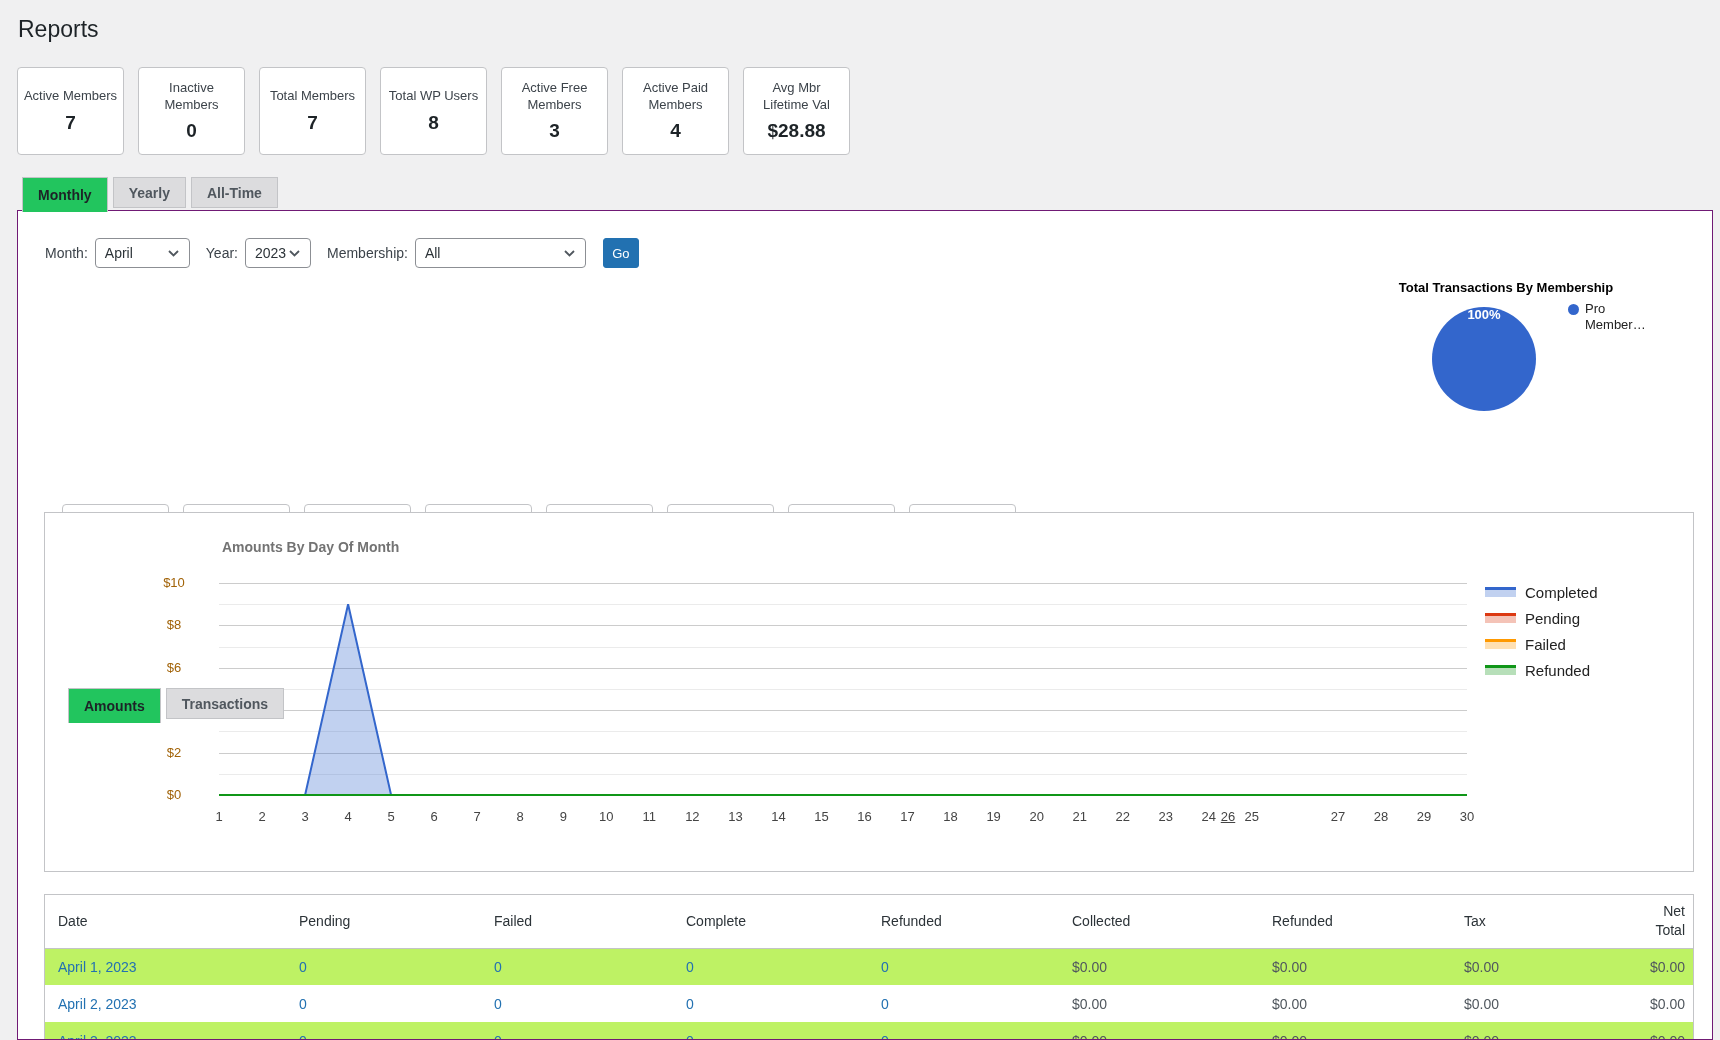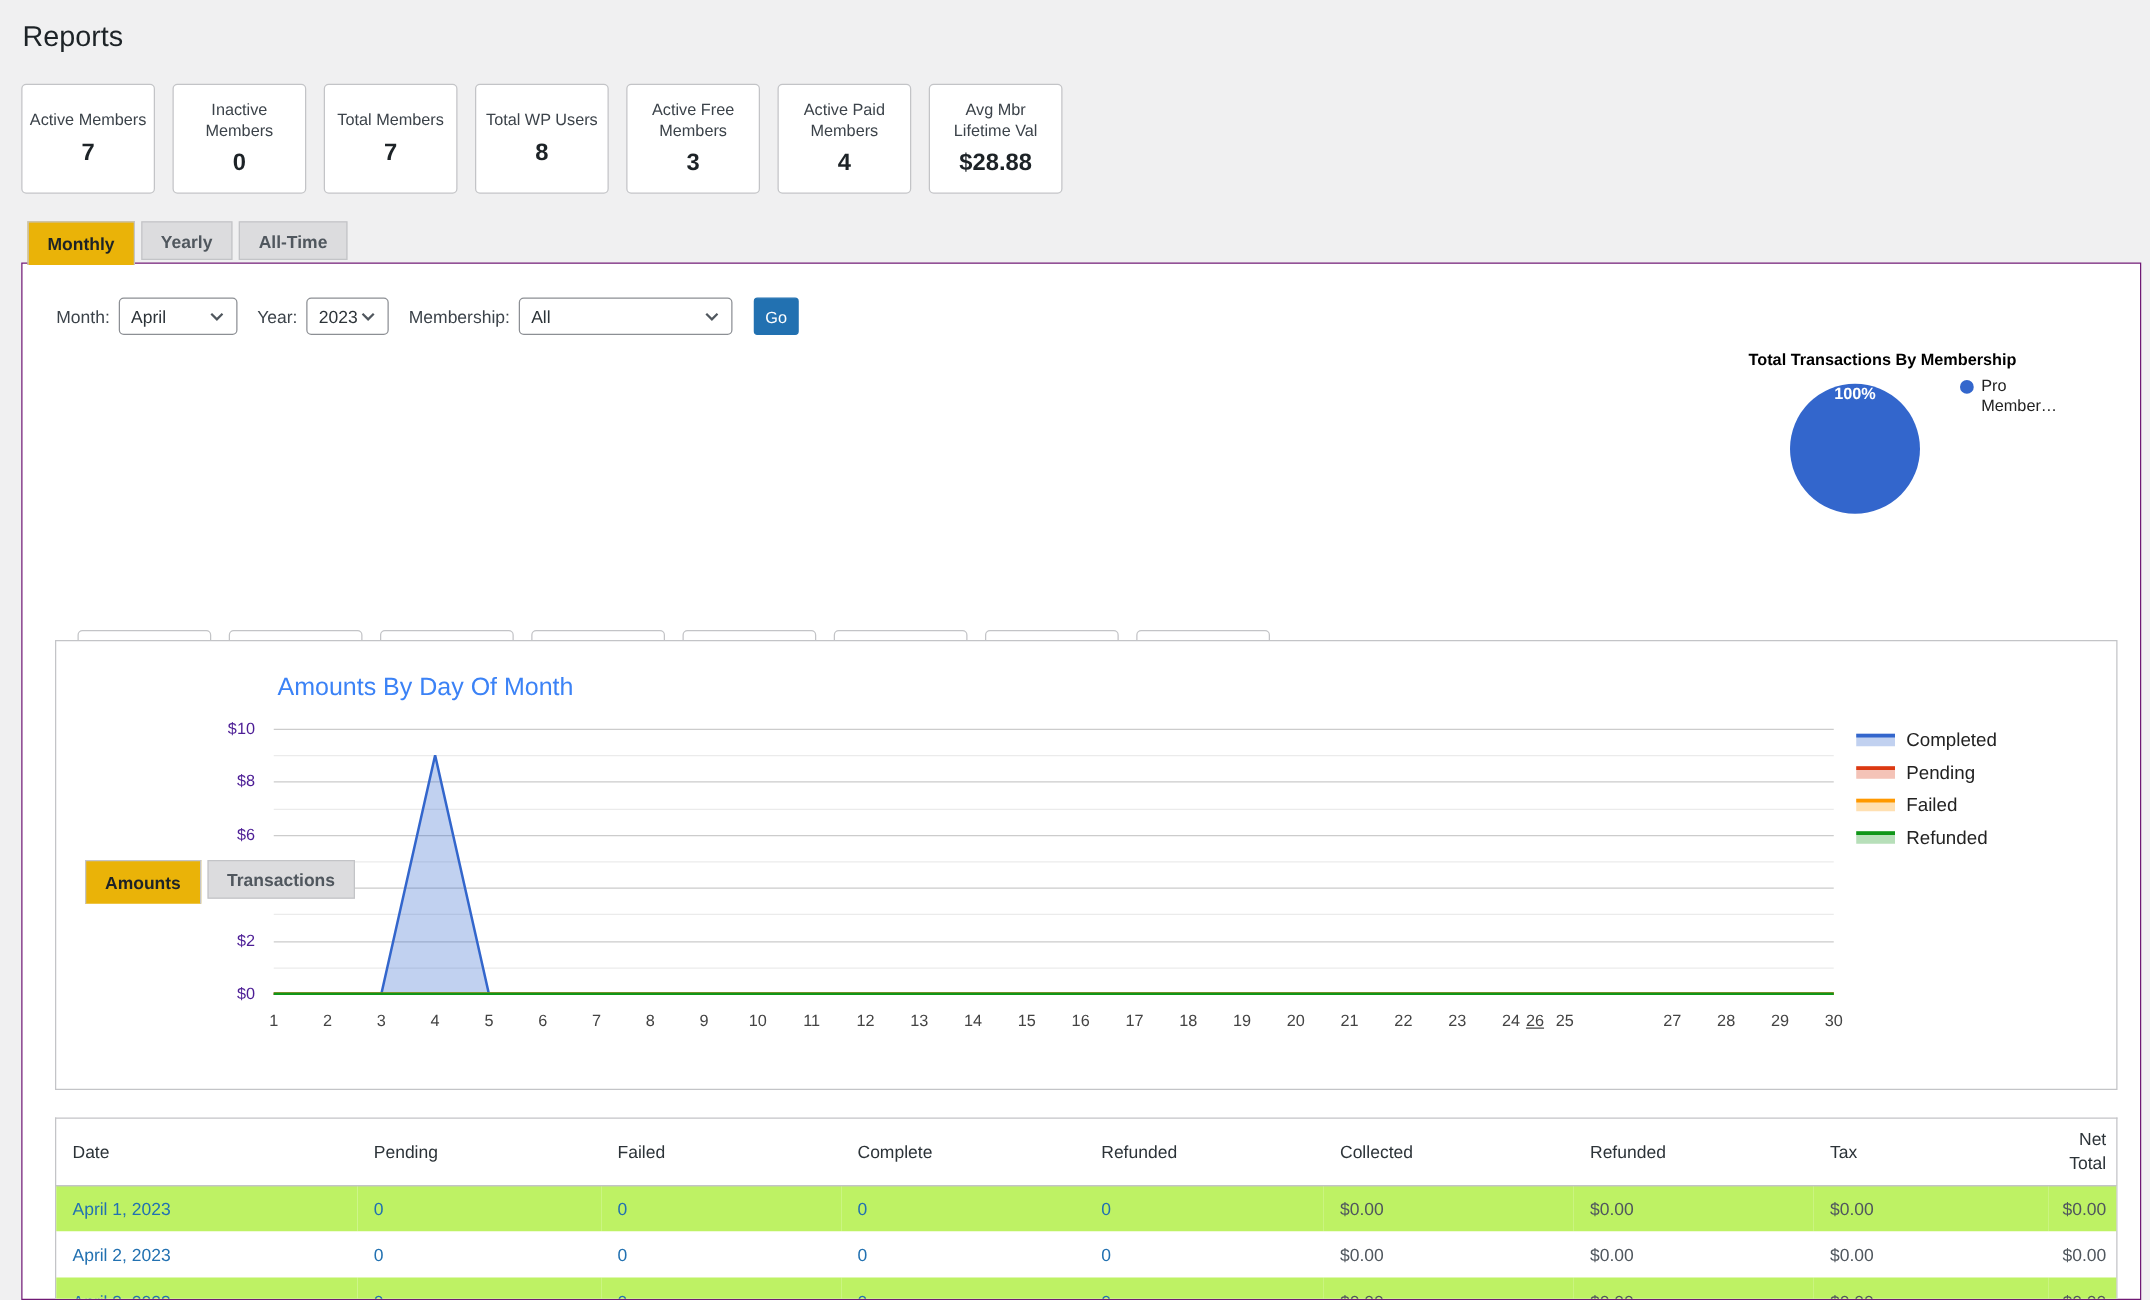--- a/index.html
+++ b/index.html
@@ -16,21 +16,21 @@
     display:flex;flex-direction:column;align-items:center;justify-content:center;text-align:center;padding:6px 5px}
   .stat-label{font-size:13px;color:#3c434a;line-height:1.3}
   .stat-value{font-size:19px;font-weight:600;color:#1d2327;margin-top:7px}
 
   
   .nav-tabs{position:absolute;display:flex;gap:5px;align-items:flex-start;z-index:5}
   #period-tabs{left:22px;top:177px}
   #amount-tabs{left:50px;top:477px;z-index:4}
   .nav-tab{height:31px;padding:0 15px;display:flex;align-items:center;font-size:14px;font-weight:600;
     background:#dcdcde;border:1px solid #c3c4c7;color:#50575e;cursor:pointer;white-space:nowrap}
-  .nav-tab.active{background:#eab308;border-bottom:none;height:35px;color:#1d2327}
+  .nav-tab.active{background:#22c55e;border-bottom:none;height:35px;color:#1d2327}
 
   .panel{position:absolute;left:17px;top:210px;width:1696px;height:830px;background:#fff;border:1px solid #701a75;overflow:hidden}
 
   
   .filter-row{position:absolute;left:27px;top:27px;height:30px;display:flex;align-items:center;font-size:14px;color:#3c434a}
   .filter-label{margin-right:7px}
   .select{height:30px;background:#fff;border:1px solid #8c8f94;border-radius:4px;display:flex;align-items:center;
     justify-content:space-between;padding:0 10px 0 9px;font-size:14px;color:#2c3338;margin-right:16px;cursor:pointer}
   .sel-month{width:95px}.sel-year{width:66px;margin-right:16px}.sel-membership{width:171px;margin-right:17px}
   .go-btn{width:36px;height:30px;background:#2271b1;border:1px solid #2271b1;border-radius:3px;color:#fff;
@@ -40,25 +40,25 @@
   .pie-title{position:absolute;left:1338px;top:69px;width:300px;text-align:center;font-size:13px;font-weight:700;color:#000}
   .pie-circle{position:absolute;left:1414px;top:96px;width:104px;height:104px;border-radius:50%;
     display:flex;align-items:flex-start;justify-content:center}
   .pie-pct{color:#fff;font-size:13px;font-weight:700}
   .pie-legend{position:absolute;left:1550px;top:90px;display:flex}
   .pie-dot{width:11px;height:11px;border-radius:50%;margin-top:3px;flex:none}
   .pie-legend-label{margin-left:6px;font-size:13px;color:#222;width:70px;line-height:1.2}
 
   
   .inner-panel{position:absolute;left:26px;top:301px;width:1650px;height:360px;background:#fff;border:1px solid #c3c4c7}
-  .chart-title{position:absolute;left:177px;top:26px;font-size:20px;font-weight:400;color:#3b82f6}
+  .chart-title{position:absolute;left:177px;top:26px;font-size:14px;font-weight:700;color:#737373}
   .gridline{position:absolute;height:1px}
   .gridline.major{background:#cccccc}
   .gridline.minor{background:#ebebeb}
-  .ytick{position:absolute;left:99px;width:60px;text-align:right;font-size:13px;color:#4c1d95}
+  .ytick{position:absolute;left:99px;width:60px;text-align:center;font-size:13px;color:#a16207}
   .xtick{position:absolute;top:296px;width:30px;text-align:center;font-size:13px;color:#444}
   .axis-title{position:absolute;left:174px;top:329px;width:1248px;text-align:center;font-style:italic;font-size:13px;color:#222}
   #series-svg{position:absolute;left:174px;top:70px;overflow:visible}
   .legend{position:absolute;left:1440px;top:66px}
   .legend-row{display:flex;align-items:center;height:26px}
   .legend-swatch{width:31px;height:10px}
   .legend-label{margin-left:9px;font-size:15px;color:#222}
 
   
   .table-wrap{position:absolute;left:26px;top:683px;width:1650px;height:180px;border:1px solid #c3c4c7;border-bottom:none;background:#fff}

